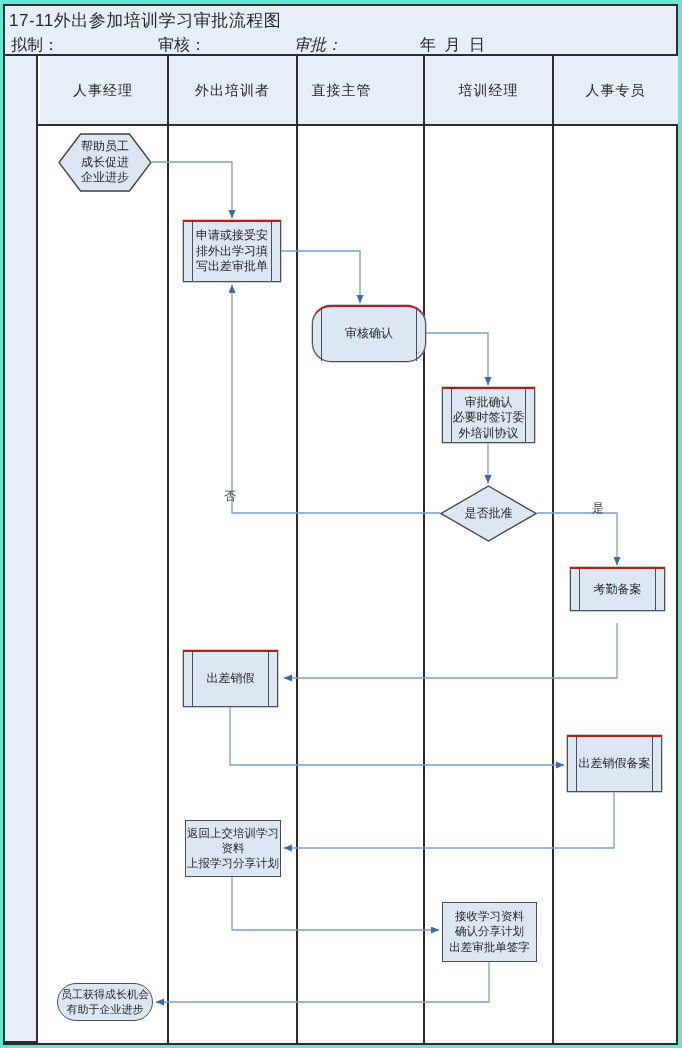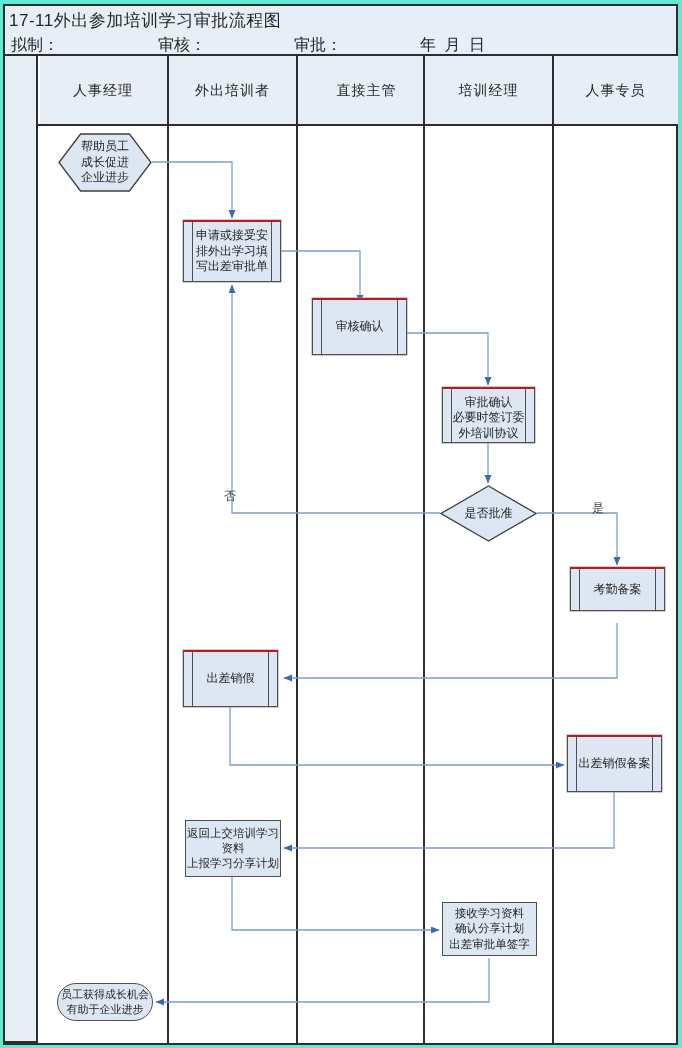--- a/index.html
+++ b/index.html
@@ -22,21 +22,21 @@
     border:2px solid var(--line);box-sizing:border-box;background:#fff;z-index:0;
   }
   .titlebar{
     position:absolute;left:3px;top:4px;width:675px;height:52px;box-sizing:border-box;
     background:var(--panel);border:2px solid var(--line);border-bottom-width:2px;z-index:1;
   }
   .doc-title{position:absolute;left:4px;top:3px;font-size:17px;letter-spacing:0.5px;white-space:nowrap;}
   .meta-item{position:absolute;top:29px;font-size:16px;white-space:nowrap;}
   .meta-drafted{left:6px;}
   .meta-reviewed{left:153px;}
-  .meta-approved{left:289px;}
+  .meta-approved{left:289px;font-style:italic;}
   .meta-date{left:415px;letter-spacing:2px;}
   .leftstrip{
     position:absolute;left:3px;top:56px;width:35px;height:987px;box-sizing:border-box;
     background:var(--panel);border-left:2px solid var(--line);border-right:2px solid var(--line);
     border-bottom:2px solid var(--line);z-index:1;
   }
   .header-band{
     position:absolute;left:40px;top:56px;width:638px;height:69px;
     background:var(--panel);z-index:1;
   }
@@ -82,21 +82,21 @@
   </div>
 
   <div class="header-band"></div>
   <div class="leftstrip"></div>
   <div class="header-underline"></div>
 
   <div id="lanes">
       <div class="lane-header" style="left: 38px; width: 130px;">人事经理</div>
       <div class="lane-header" style="left: 168px; width: 129px;">外出培训者</div>
       <div class="vsep" style="left: 167px;"></div>
-      <div class="lane-header" style="left: 310px; width: 113px;">直接主管</div>
+      <div class="lane-header" style="left: 285px; width: 113px;">直接主管</div>
       <div class="vsep" style="left: 296px;"></div>
       <div class="lane-header" style="left: 424px; width: 129px;">培训经理</div>
       <div class="vsep" style="left: 423px;"></div>
       <div class="lane-header" style="left: 553px; width: 125px;">人事专员</div>
       <div class="vsep" style="left: 552px;"></div>
     </div>
 
   <svg class="edges" id="edges" viewBox="0 0 682 1048">
       <defs>
         <marker id="arr" markerUnits="userSpaceOnUse" markerWidth="10" markerHeight="8" refX="8" refY="3.5" orient="auto">
@@ -127,21 +127,21 @@
           <div>企业进步</div>
         </div>
       </div>
       <div class="node predef" style="left: 183px; top: 220px; width: 98px; height: 62px;">
         <div class="node-text">
           <div>申请或接受安</div>
           <div>排外出学习填</div>
           <div>写出差审批单</div>
         </div>
       </div>
-      <div class="node predef" style="left: 312px; top: 298px; width: 95px; height: 57px;">
+      <div class="node predef" style="left: 312px; top: 305px; width: 114px; height: 57px; border-radius: 19px;">
         <div class="node-text">
           <div>审核确认</div>
         </div>
       </div>
       <div class="node predef" style="left: 442px; top: 387px; width: 93px; height: 56px; align-items: flex-end;">
         <div class="node-text">
           <div>审批确认</div>
           <div>必要时签订委</div>
           <div>外培训协议</div>
         </div>
@@ -169,21 +169,21 @@
           <div>出差销假备案</div>
         </div>
       </div>
       <div class="node rect" style="left: 185px; top: 820px; width: 96px; height: 57px;">
         <div class="node-text">
           <div>返回上交培训学习</div>
           <div>资料</div>
           <div>上报学习分享计划</div>
         </div>
       </div>
-      <div class="node rect" style="left: 442px; top: 902px; width: 95px; height: 54px; font-family: Liberation Serif, serif;">
+      <div class="node rect" style="left: 442px; top: 902px; width: 95px; height: 60px; font-family: Liberation Serif, serif;">
         <div class="node-text">
           <div>接收学习资料</div>
           <div>确认分享计划</div>
           <div>出差审批单签字</div>
         </div>
       </div>
       <div class="node terminal" style="left: 57px; top: 983px; width: 96px; height: 38px;">
         <div class="node-text">
           <div>员工获得成长机会</div>
           <div>有助于企业进步</div>

